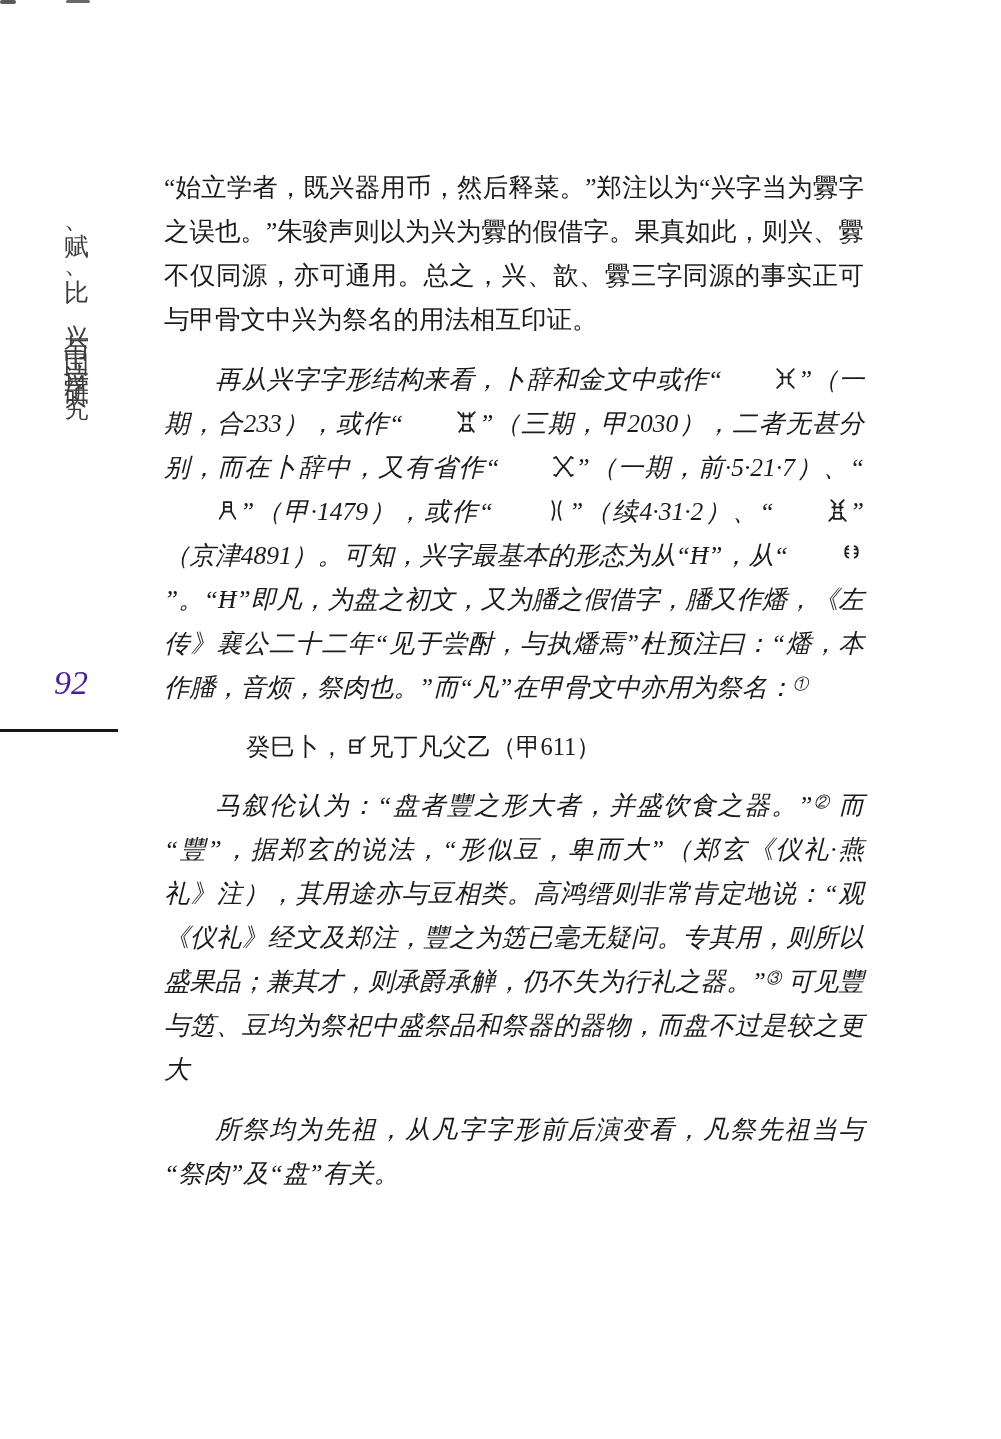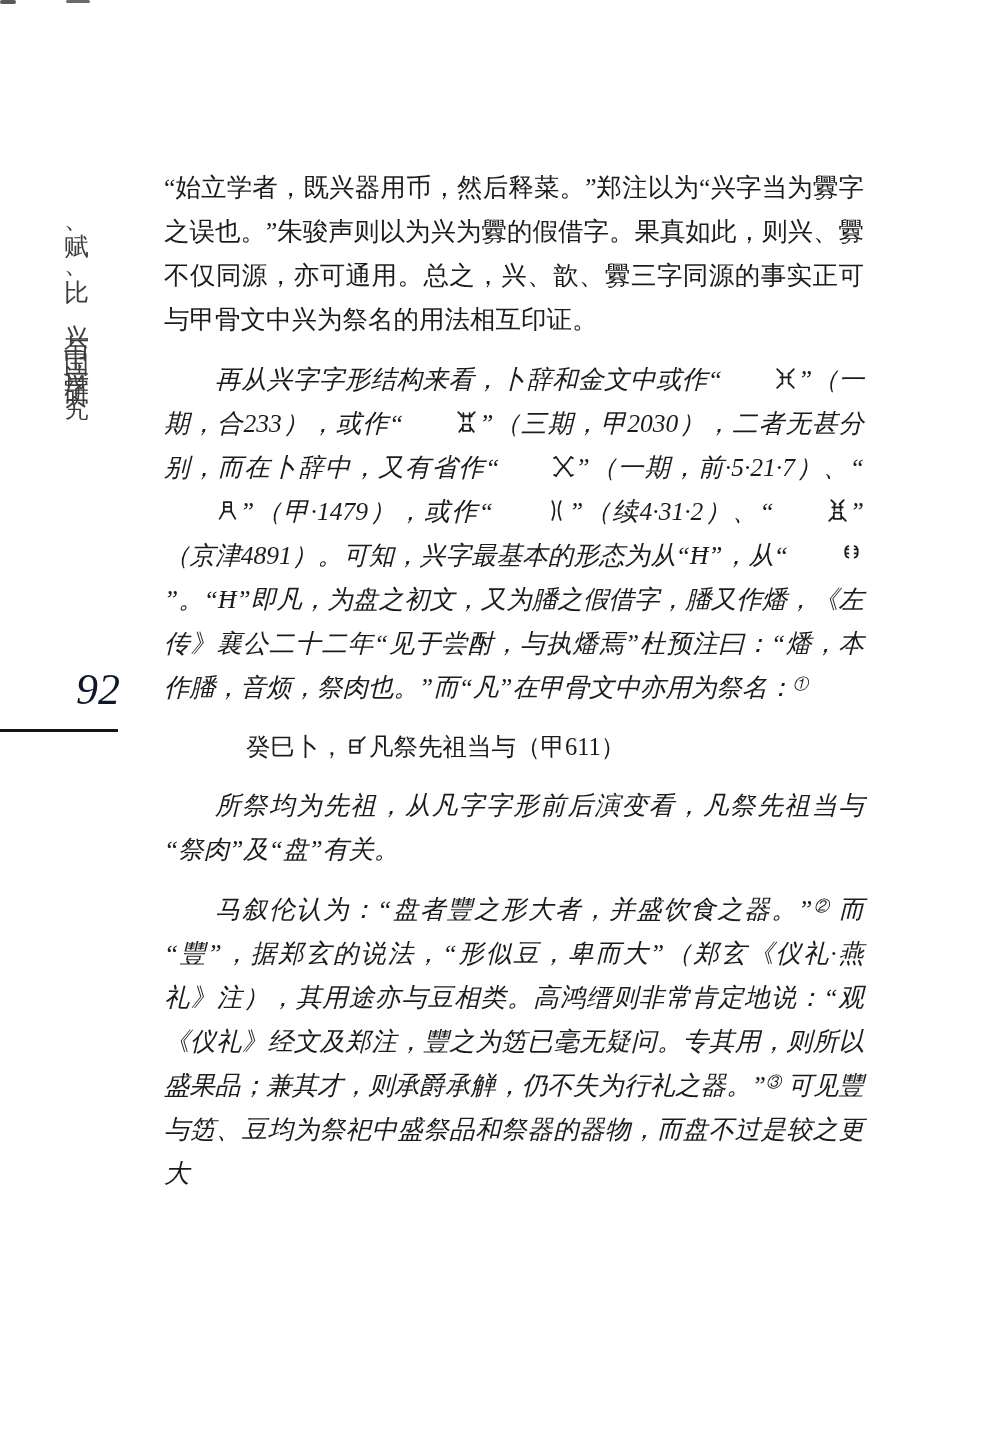--- a/index.html
+++ b/index.html
@@ -16,21 +16,21 @@
   .speck2{left:66px;top:0;width:24px;height:3px;background:#6a6a6a;}
 
   .side-title{
     position:absolute;left:56px;top:214px;
     writing-mode:vertical-rl;text-orientation:upright;
     font-size:25px;letter-spacing:10px;line-height:40px;
     color:#3c3c3c;font-weight:400;
   }
   .folio{
     position:absolute;left:54px;top:664px;width:66px;
-    font-size:44px;font-style:italic;color:#0f172a;text-align:right;
+    font-size:34px;font-style:italic;color:#4c1d95;text-align:left;
   }
   .folio-rule{position:absolute;left:0;top:729px;width:118px;height:3px;background:#161616;}
 
   .main{
     position:absolute;left:148px;top:150px;width:732px;
     font-size:25.5px;line-height:44px;text-align:justify;
   }
   .para{margin:16px;}
   .indent{text-indent:2em;font-style:italic;}
   sup.fnref{font-size:15px;line-height:0;vertical-align:7px;}
@@ -90,26 +90,26 @@
           </svg></span><span>”（京津4891）。可知，兴字最基本的形态为从“Ħ”，从“</span><span class="oracle"><svg viewBox="0 0 24 24">
             <path d="M9 4C5 5 5 14 9 15M9 7H6M9 11H6M15 4c4 1 4 10 0 11M15 7h3M15 11h3"></path>
           </svg></span><span>”。“Ħ”即凡，为盘之初文，又为膰之假借字，膰又作燔，《左传》襄公二十二年“见于尝酎，与执燔焉”杜预注曰：“燔，本作膰，音烦，祭肉也。”而“凡”在甲骨文中亦用为祭名：</span><sup class="fnref">①</sup>
     </p>
 
     <div class="quote">
       <p class="qline">
         <span>癸巳卜，</span><span class="oracle"><svg viewBox="0 0 24 24">
               <rect x="6" y="7" width="9" height="12"></rect>
               <path d="M6 13h9M15 9l5-5"></path>
-            </svg></span><span>凡祭先祖当与（甲611）</span>
+            </svg></span><span>兄丁凡父乙（甲611）</span>
       </p>
     </div>
-
-    <p class="para indent">所祭均为先祖，从凡字字形前后演变看，凡祭先祖当与“祭肉”及“盘”有关。</p>
 
     <p class="para indent">
       <span>马叙伦认为：“盘者豐之形大者，并盛饮食之器。”</span><sup class="fnref">②</sup><span> 而“豐”，据郑玄的说法，“形似豆，卑而大”（郑玄《仪礼·燕礼》注），其用途亦与豆相类。高鸿缙则非常肯定地说：“观《仪礼》经文及郑注，豐之为笾已毫无疑问。专其用，则所以盛果品；兼其才，则承爵承觯，仍不失为行礼之器。”</span><sup class="fnref">③</sup><span> 可见豐与笾、豆均为祭祀中盛祭品和祭器的器物，而盘不过是较之更大</span>
     </p>
+
+    <p class="para indent">所祭均为先祖，从凡字字形前后演变看，凡祭先祖当与“祭肉”及“盘”有关。</p>
 
   </div>
 
 
 </div>
 
 </body></html>

